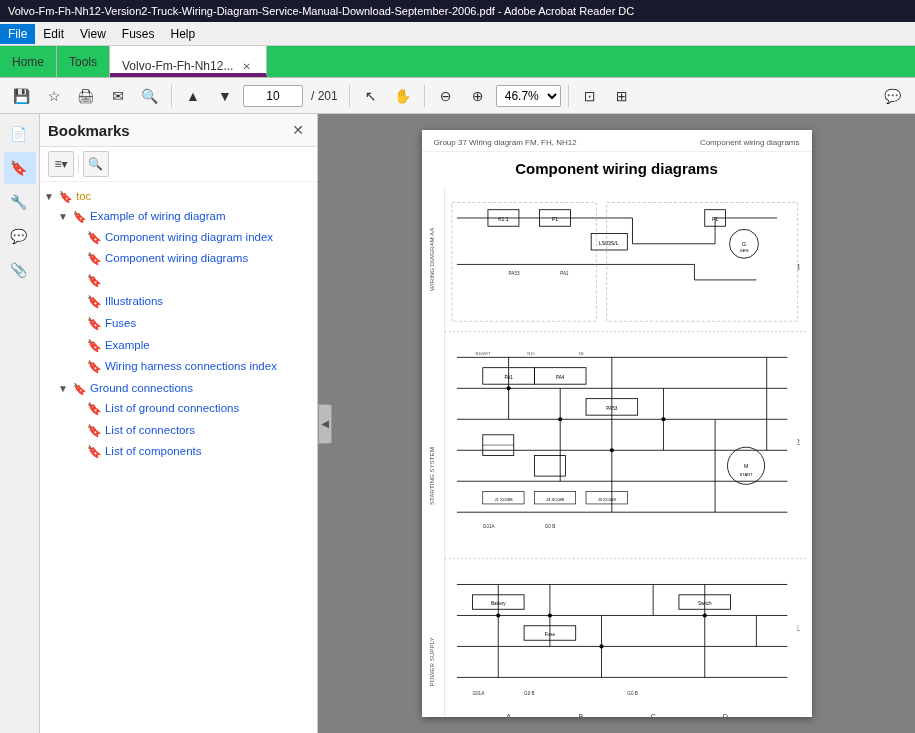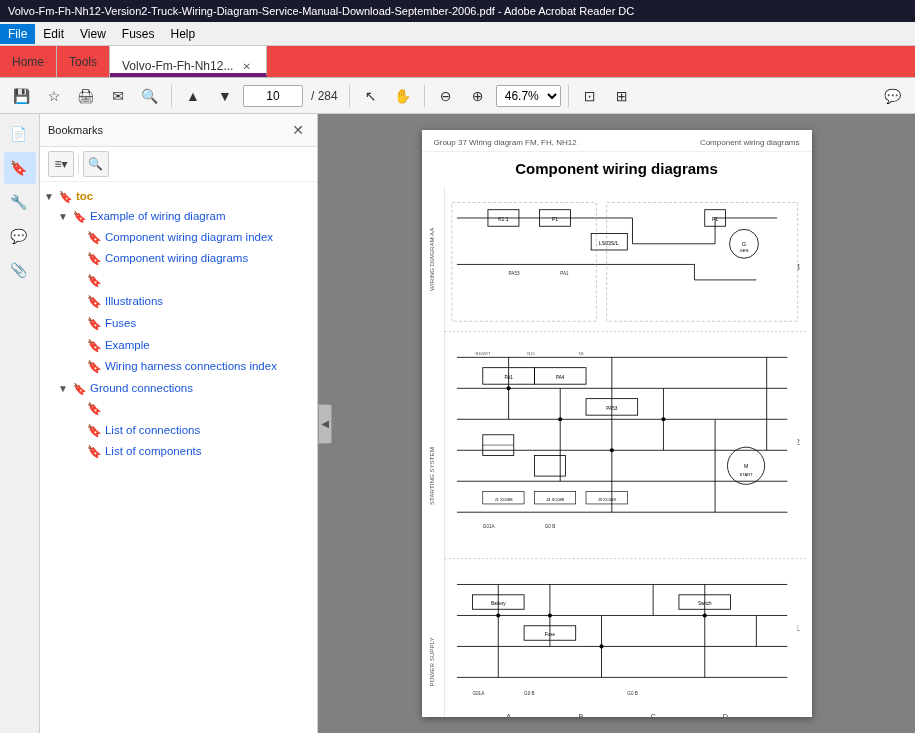--- a/index.html
+++ b/index.html
@@ -30,21 +30,21 @@
       font-size: 12px;
       color: #000;
     }
     .menu-bar .menu-item.active {
       background: #0078d7;
       color: #fff;
     }
 
     
     .tab-bar {
-      background: #ef4444;
+      background: #22c55e;
       display: flex;
       align-items: stretch;
       height: 32px;
       border-bottom: 1px solid #bbb;
     }
     .tab {
       display: flex;
       align-items: center;
       padding: 0 12px;
       font-size: 12px;
@@ -155,22 +155,22 @@
     }
     .bookmarks-header {
       display: flex;
       align-items: center;
       justify-content: space-between;
       padding: 6px 8px;
       border-bottom: 1px solid #ddd;
       background: #f9f9f9;
     }
     .bookmarks-title {
-      font-size: 11px;
-      font-weight: normal;
+      font-size: 15px;
+      font-weight: bold;
       color: #222;
     }
     .bookmarks-close {
       font-size: 14px;
       cursor: pointer;
       color: #555;
       border: none;
       background: transparent;
       padding: 2px 5px;
       border-radius: 2px;
@@ -232,21 +232,21 @@
     }
     .bm-icon.bookmark-icon { color: #d4940a; font-size: 12px; }
     .bm-label {
       font-size: 11.5px;
       color: #1a56db;
       text-decoration: none;
       flex: 1;
       padding-top: 1px;
       word-break: break-word;
     }
-    .bm-label.folder { color: #cc8800; font-weight: 700; }
+    .bm-label.folder { color: #cc8800; font-weight: 400; }
 
     
     .indent-0 { padding-left: 4px; }
     .indent-1 { padding-left: 18px; }
     .indent-2 { padding-left: 32px; }
 
     
     .pdf-area {
       flex: 1;
       background: #808080;
@@ -342,21 +342,21 @@
 <div class="toolbar">
   <button class="toolbar-btn" title="Save">💾</button>
   <button class="toolbar-btn" title="Favorite">☆</button>
   <button class="toolbar-btn" title="Print">🖨</button>
   <button class="toolbar-btn" title="Email">✉</button>
   <button class="toolbar-btn" title="Search">🔍</button>
   <div class="toolbar-sep"></div>
   <button class="toolbar-btn" title="Previous Page">▲</button>
   <button class="toolbar-btn" title="Next Page">▼</button>
   <input class="page-input" type="text" value="10" style="">
-  <span class="page-total">/ 284</span>
+  <span class="page-total">/ 201</span>
   <div class="toolbar-sep"></div>
   <button class="toolbar-btn" title="Select Tool">↖</button>
   <button class="toolbar-btn" title="Hand Tool">✋</button>
   <div class="toolbar-sep"></div>
   <button class="toolbar-btn" title="Zoom Out">⊖</button>
   <button class="toolbar-btn" title="Zoom In">⊕</button>
   <select class="zoom-select">
     <option>46.7%</option>
     <option>50%</option>
     <option>75%</option>
@@ -446,26 +446,27 @@
 
       <div class="bm-item indent-1">
         <span class="bm-toggle">▼</span>
         <span class="bm-icon">🔖</span>
         <span class="bm-label">Ground connections</span>
       </div>
 
       <div class="bm-item indent-2">
         <span class="bm-toggle" style="visibility:hidden">▶</span>
         <span class="bm-icon bookmark-icon">🔖</span>
-      </div>
-
-      <div class="bm-item indent-2">
-        <span class="bm-toggle" style="visibility:hidden">▶</span>
-        <span class="bm-icon bookmark-icon">🔖</span>
-        <span class="bm-label">List of connections</span>
+        <span class="bm-label">List of ground connections</span>
+      </div>
+
+      <div class="bm-item indent-2">
+        <span class="bm-toggle" style="visibility:hidden">▶</span>
+        <span class="bm-icon bookmark-icon">🔖</span>
+        <span class="bm-label">List of connectors</span>
       </div>
 
       <div class="bm-item indent-2">
         <span class="bm-toggle" style="visibility:hidden">▶</span>
         <span class="bm-icon bookmark-icon">🔖</span>
         <span class="bm-label">List of components</span>
       </div>
 
     </div>
   </div>

